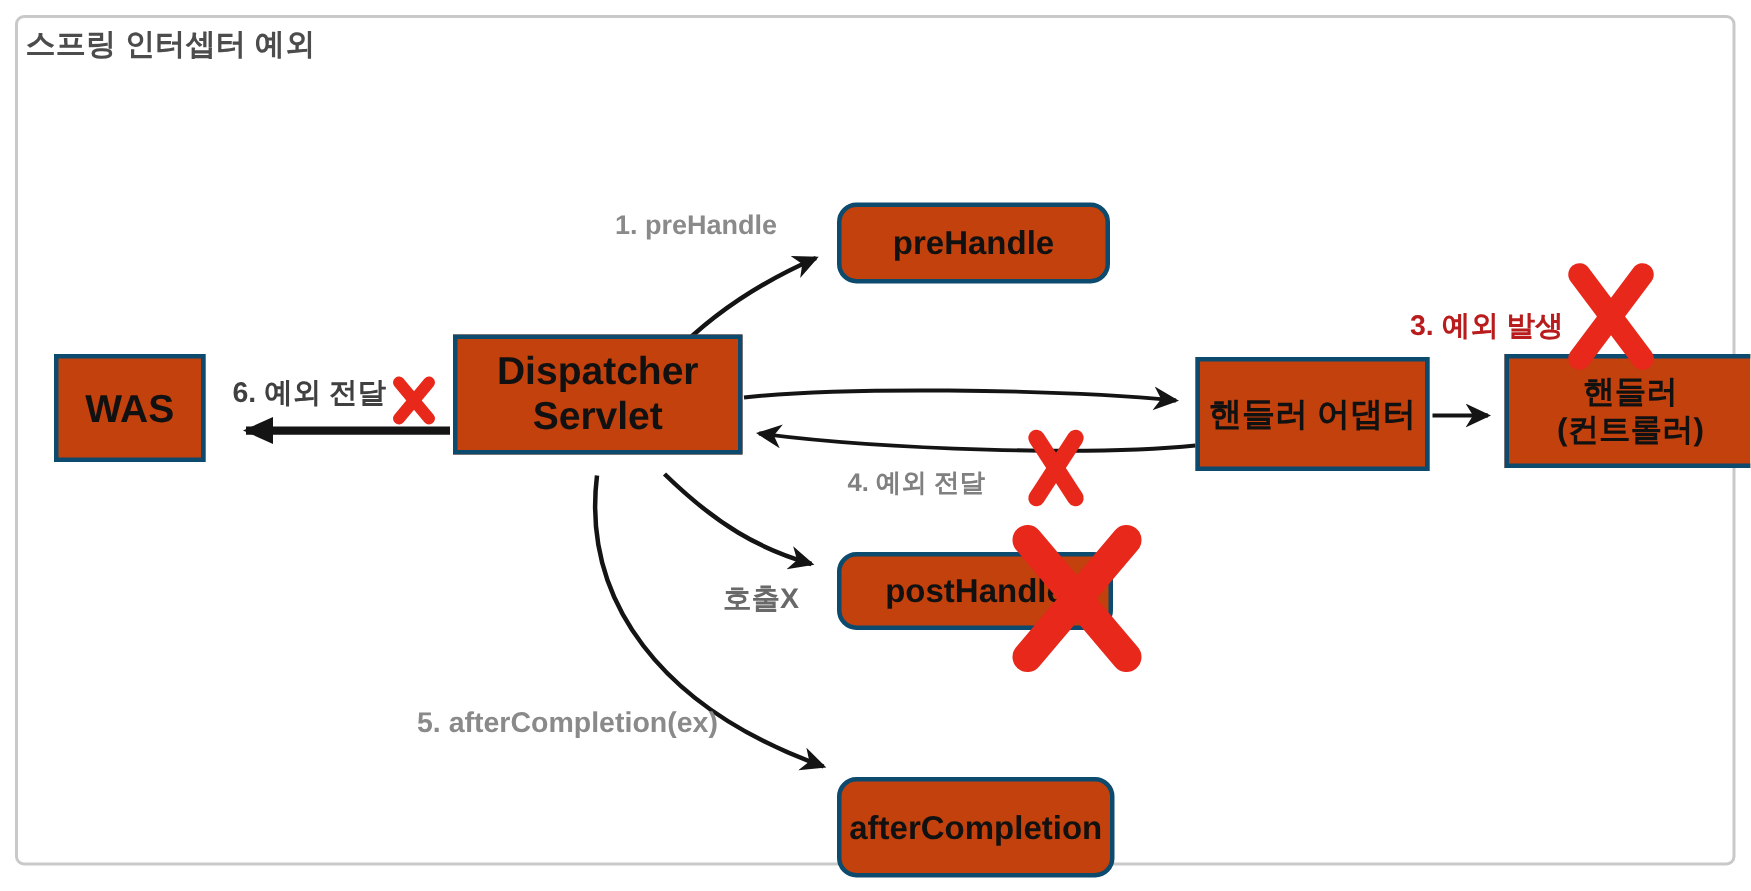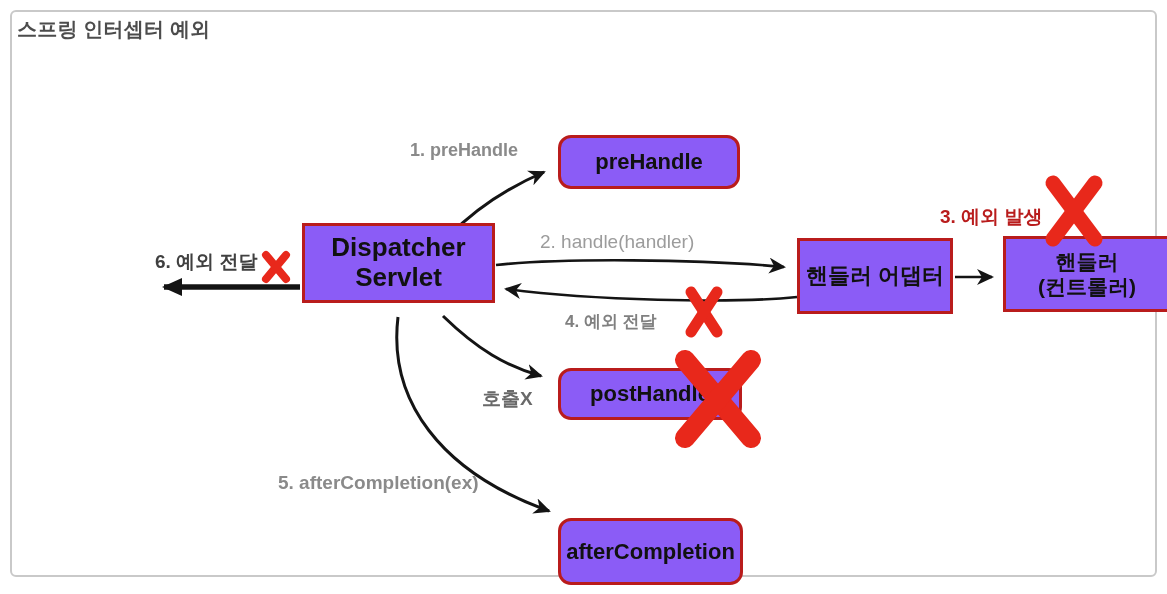--- a/index.html
+++ b/index.html
@@ -9,21 +9,21 @@
   }
   .frame{
     position:absolute;left:10px;top:10px;width:1143px;height:563px;
     border:2px solid #c9c9c9;border-radius:6px;background:#ffffff;
   }
   .title{
     position:absolute;left:17px;top:16px;font-size:20px;font-weight:700;color:#4c4c4c;
     letter-spacing:0.2px;
   }
   .box{
-    position:absolute;background:#8b5cf6;border:3px solid #b91c1c;
+    position:absolute;background:#c2410c;border:3px solid #0c4a6e;
     display:flex;align-items:center;justify-content:center;flex-direction:column;
     color:#111111;text-align:center;box-sizing:border-box;
   }
   .box.rounded{border-radius:13px;}
   .b-was{left:36px;top:236px;width:101px;height:72px;font-size:26px;font-weight:700;}
   .b-dispatcher{left:302px;top:223px;width:193px;height:80px;font-size:26px;font-weight:700;line-height:1.15;}
   .b-adapter{left:797px;top:238px;width:156px;height:76px;font-size:22px;font-weight:600;}
   .b-handler{left:1003px;top:236px;width:168px;height:76px;font-size:21px;font-weight:600;line-height:1.2;}
   .b-prehandle{left:558px;top:135px;width:182px;height:54px;font-size:22px;font-weight:700;}
   .b-posthandle{left:558px;top:368px;width:184px;height:52px;font-size:22px;font-weight:700;}
@@ -59,20 +59,23 @@
     </defs>
     <path d="M449,236 C478,206 512,186 544,172" fill="none" stroke="#141414" stroke-width="3" marker-end="url(#ah)"></path>
     <path d="M496,265 C560,258 700,259 784,267" fill="none" stroke="#141414" stroke-width="2.6" marker-end="url(#ah)"></path>
     <path d="M797,297 C730,304 590,300 506,289" fill="none" stroke="#141414" stroke-width="2.6" marker-end="url(#ah)"></path>
     <path d="M955,277 L992,277" fill="none" stroke="#141414" stroke-width="2.6" marker-end="url(#ah)"></path>
     <path d="M443,316 C478,350 506,366 541,376" fill="none" stroke="#141414" stroke-width="3" marker-end="url(#ah)"></path>
     <path d="M398,317 C388,400 440,472 549,511" fill="none" stroke="#141414" stroke-width="3" marker-end="url(#ah)"></path>
     <path d="M300,287 L164,287" fill="none" stroke="#141414" stroke-width="5.5" marker-end="url(#ahBig)"></path>
   </svg>
 
+  <div class="box b-was">
+    <span>WAS</span>
+  </div>
 
   <div class="box b-dispatcher">
     <span>Dispatcher</span>
     <span>Servlet</span>
   </div>
 
   <div class="box b-adapter">
     <span>핸들러 어댑터</span>
   </div>
 
@@ -87,21 +90,20 @@
 
   <div class="box rounded b-posthandle">
     <span>postHandle</span>
   </div>
 
   <div class="box rounded b-aftercompletion">
     <span>afterCompletion</span>
   </div>
 
   <div class="lbl l1">1. preHandle</div>
-  <div class="lbl l2">2. handle(handler)</div>
   <div class="lbl l3">3. 예외 발생</div>
   <div class="lbl l4">4. 예외 전달</div>
   <div class="lbl l5">5. afterCompletion(ex)</div>
   <div class="lbl l6">6. 예외 전달</div>
   <div class="lbl l7">호출X</div>
 
   <div class="xmark" style="left:260px;top:249px;">
     <svg width="32" height="36" viewBox="0 0 32 36">
       <line x1="6" y1="6" x2="26" y2="30" stroke="#e8281b" stroke-width="8" stroke-linecap="round"></line>
       <line x1="26" y1="6" x2="6" y2="30" stroke="#e8281b" stroke-width="8" stroke-linecap="round"></line>

